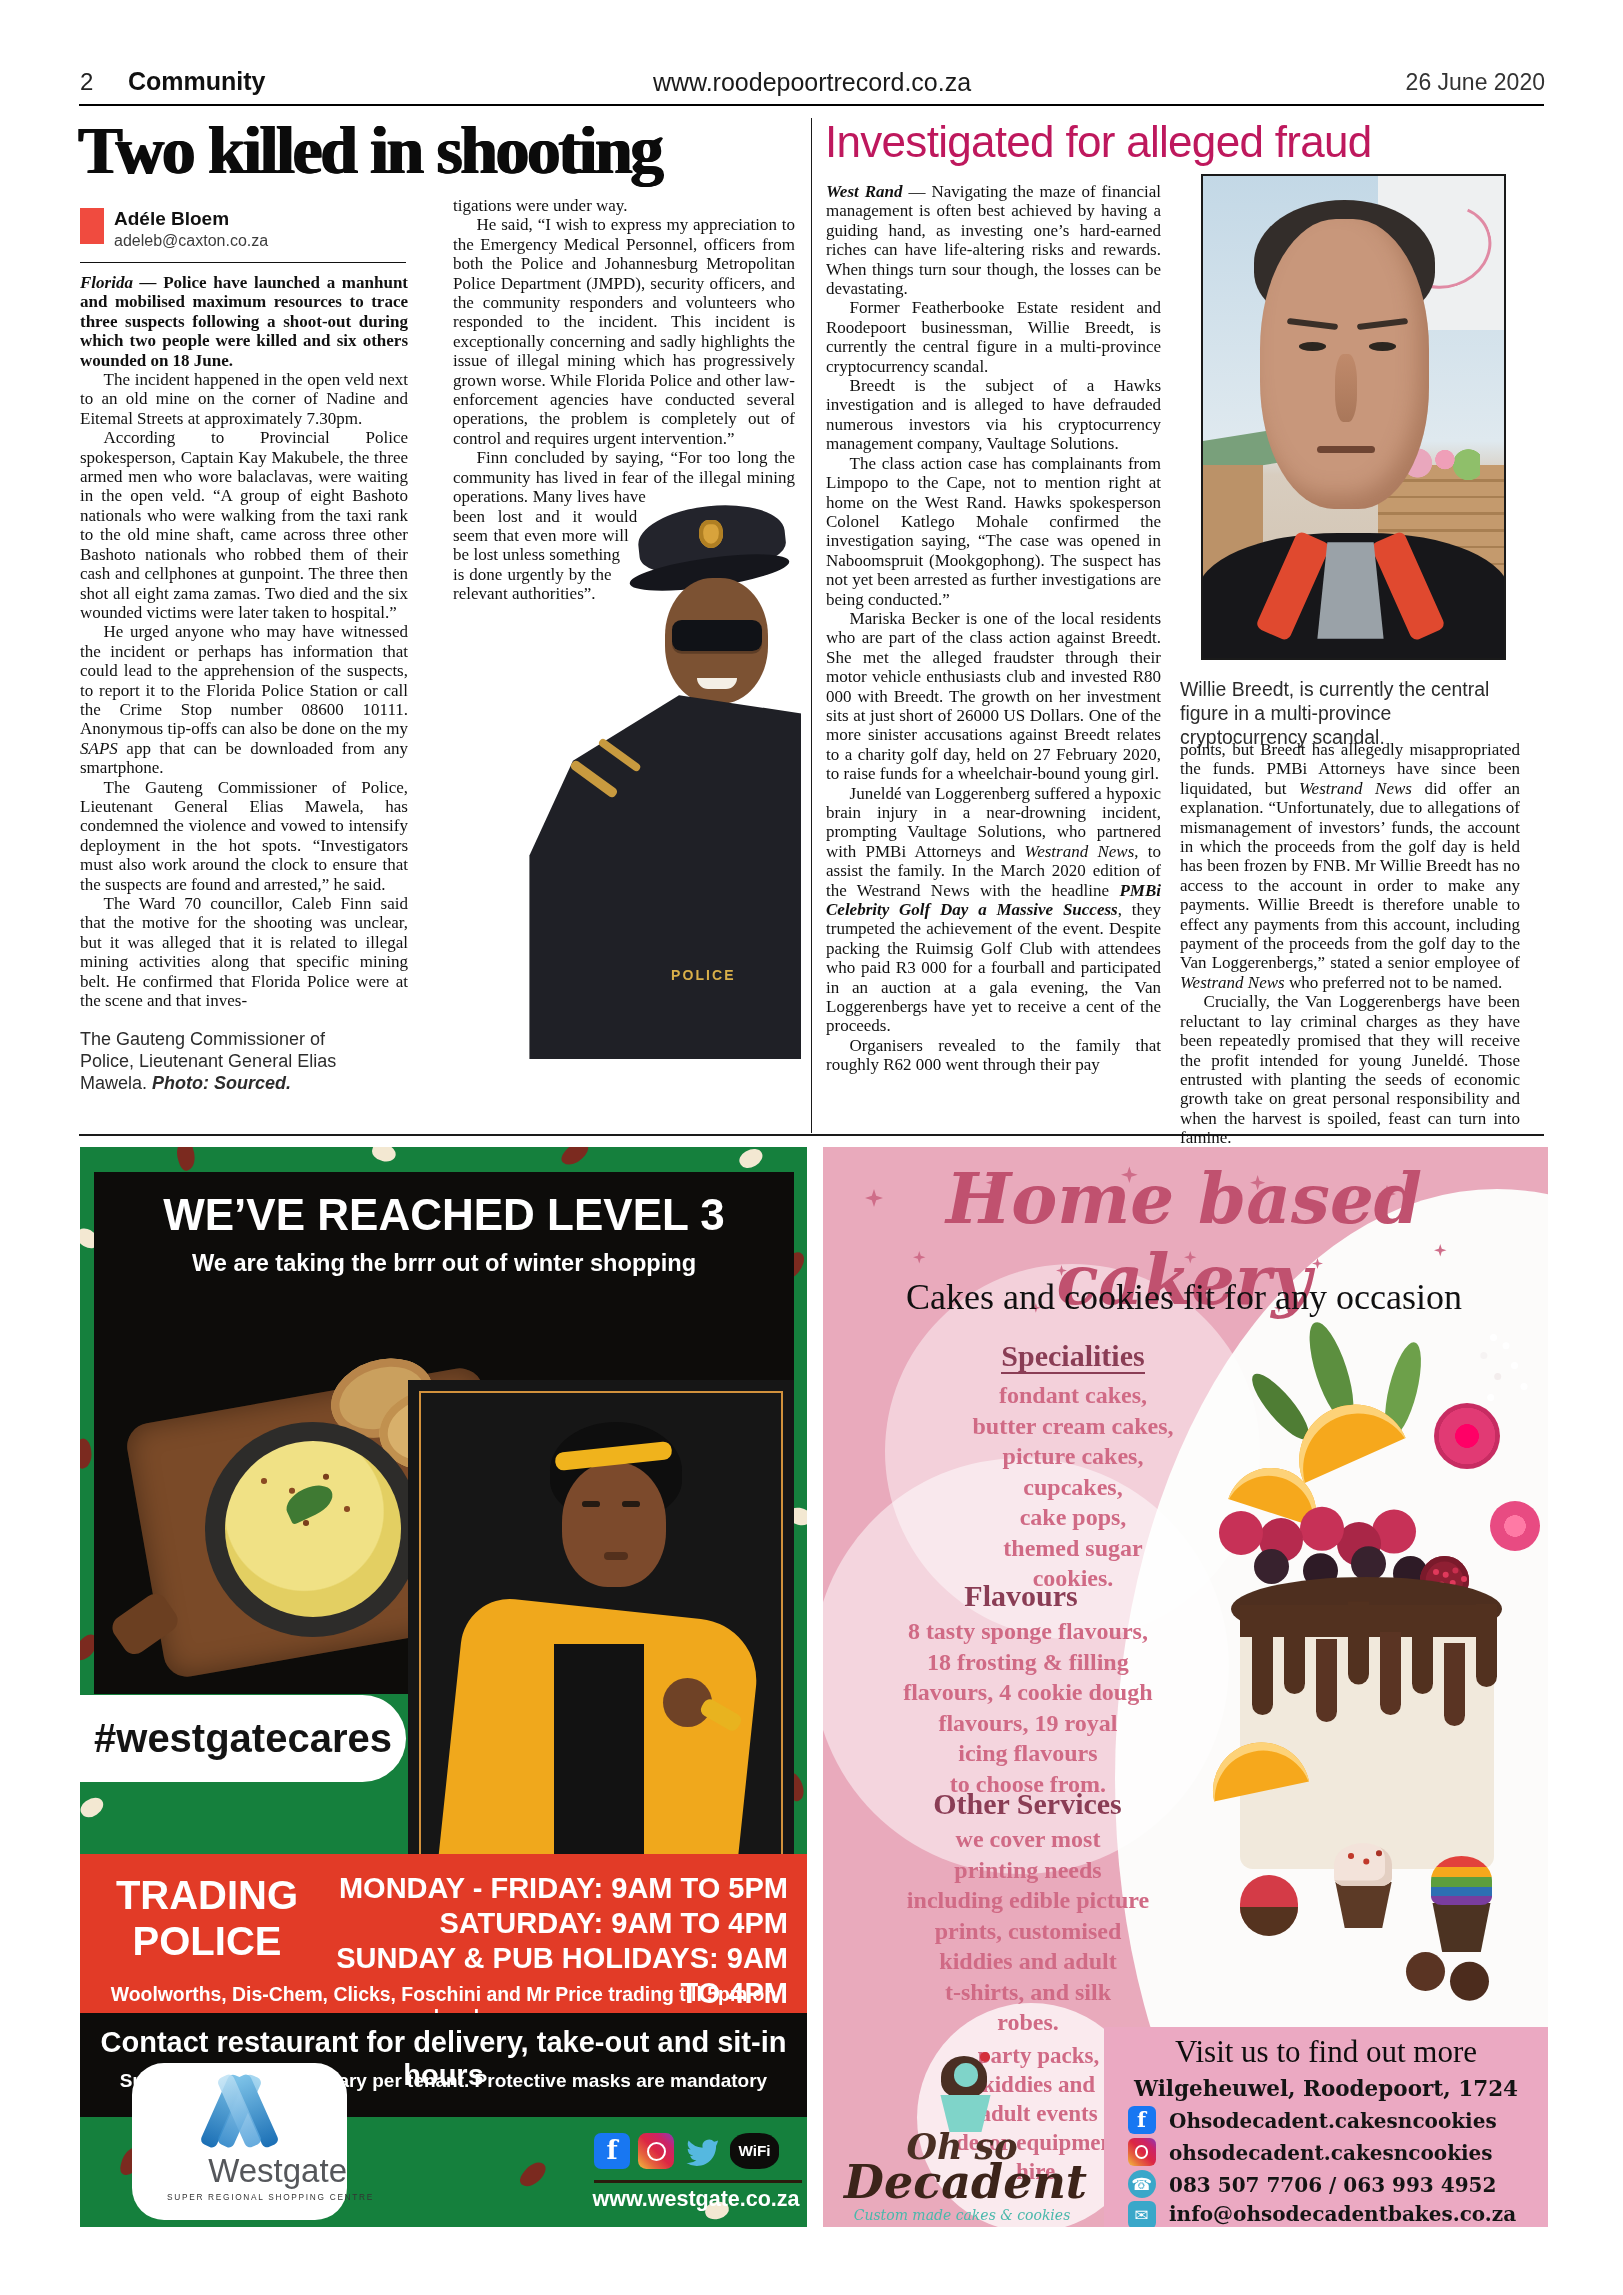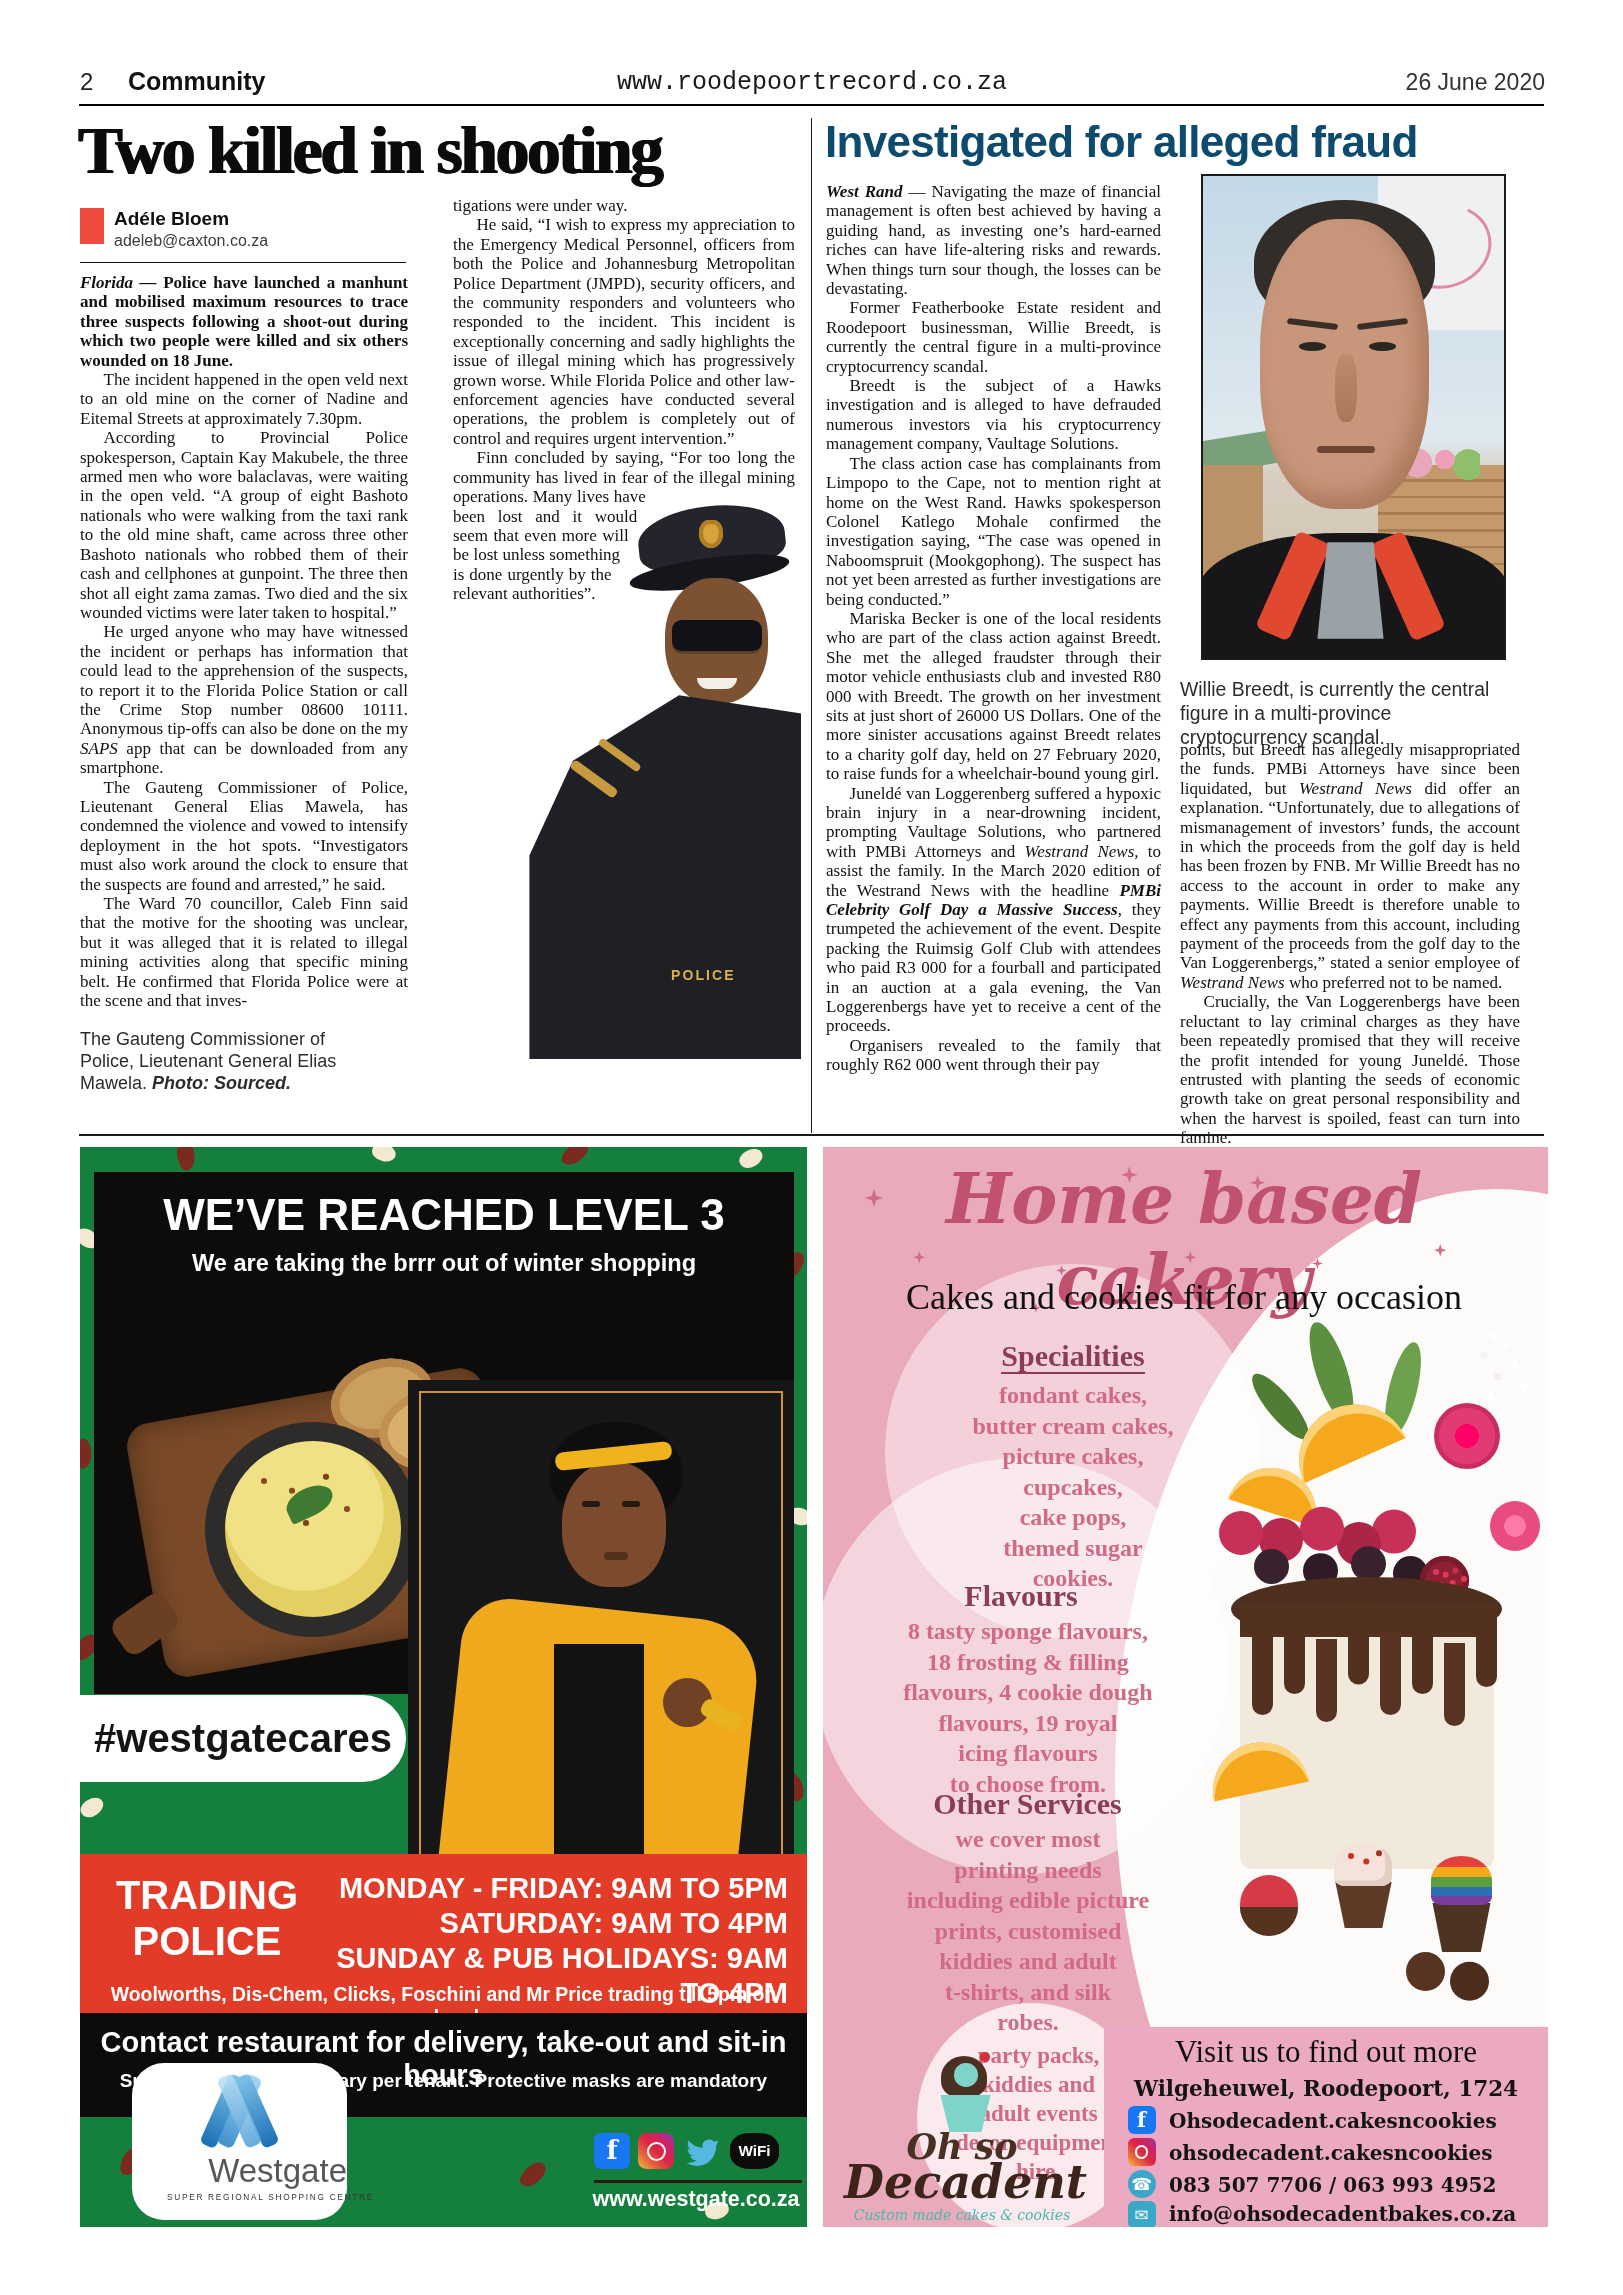--- a/index.html
+++ b/index.html
@@ -5,21 +5,21 @@
   html,body{margin:0;padding:0;background:#e8e8e8;}
   .page{position:relative;width:1624px;height:2295px;background:#ffffff;overflow:hidden;
         font-family:"Liberation Serif",serif;color:#111;}
   .abs{position:absolute;}
   
   .hdr-sans{font-family:"Liberation Sans",sans-serif;}
   .hdr-rule{background:#000;}
   
   .headline-serif{font-family:"Liberation Serif",serif;font-weight:700;letter-spacing:-2.1px;
                   color:#0b0b0b;text-shadow:1.1px 0 #0b0b0b,-0.8px 0 #0b0b0b;white-space:nowrap;}
-  .headline-sans{font-family:"Liberation Sans",sans-serif;font-weight:700;letter-spacing:-0.7px;color:#0c4a6e;white-space:nowrap;}
+  .headline-sans{font-family:"Liberation Sans",sans-serif;font-weight:400;letter-spacing:-0.7px;color:#be185d;white-space:nowrap;}
   .body-text{font-size:17px;line-height:19.4px;text-align:justify;}
   .body-text p{margin:0;text-indent:23.6px;}
   .body-text p:first-child{text-indent:0;}
   .keep-indent p:first-child{text-indent:23.6px;}
   .st-b{font-weight:700;}
   .st-i{font-style:italic;}
   .st-bi{font-weight:700;font-style:italic;}
   .cap{font-family:"Liberation Sans",sans-serif;font-size:18px;line-height:22px;color:#2c2c2c;text-align:left;}
   .cap p{margin:0;text-indent:0;}
   .prel{white-space:pre-line;}
@@ -41,21 +41,21 @@
   .cicon{position:absolute;width:28px;height:28px;border-radius:6.2px;color:#fff;text-align:center;
          font-family:"DejaVu Sans",sans-serif;}
 </style>
 </head>
 <body>
 
 <div class="page">
 
   <div class="abs hdr-sans" style="left:80px;top:68px;font-size:24px;color:#222;">2</div>
   <div class="abs hdr-sans" style="left:128px;top:67px;font-size:25px;font-weight:700;color:#111;">Community</div>
-  <div class="abs hdr-sans" style="left:0;right:0;top:68px;text-align:center;font-size:25px;color:#1a1a1a;font-family:Liberation Mono, monospace;">www.roodepoortrecord.co.za</div>
+  <div class="abs hdr-sans" style="left:0;right:0;top:68px;text-align:center;font-size:25px;color:#1a1a1a;">www.roodepoortrecord.co.za</div>
   <div class="abs hdr-sans" style="right:79px;top:69px;font-size:23px;color:#333;">26 June 2020</div>
   <div class="abs hdr-rule" style="left:79px;top:104px;width:1465px;height:2.1px;"></div>
 
   <div class="abs" style="left:811px;top:118px;width:1.4px;height:1015px;background:#1a1a1a;"></div>
 
   <div class="abs" style="left:79px;top:1134px;width:1465px;height:2.1px;background:#1a1a1a;"></div>
 
   <div class="abs headline-serif" style="left:78px;top:112px;font-size:67px;">Two killed in shooting</div>
 
   <div class="abs" style="left:80px;top:208px;width:23.6px;height:36px;background:#f04b3f;"></div>

